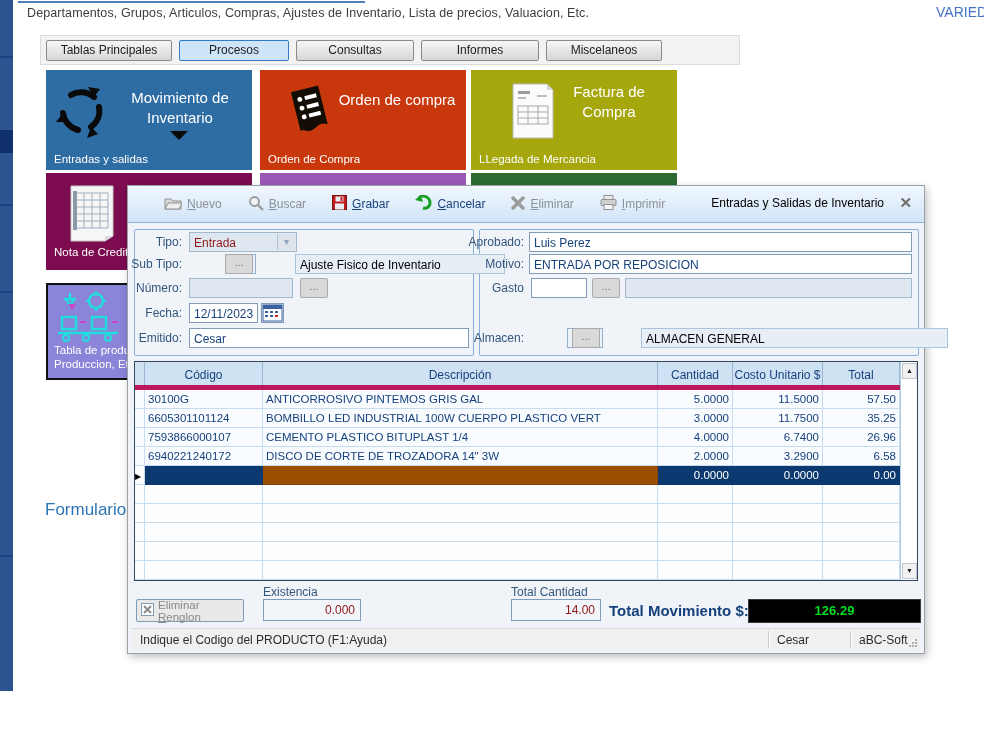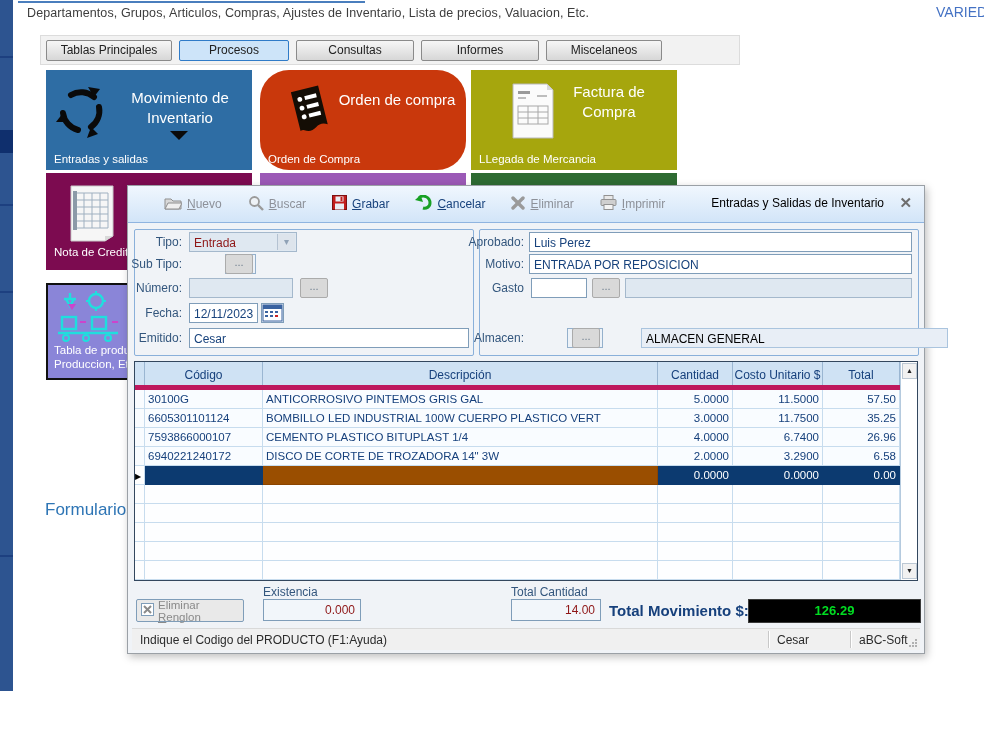--- a/index.html
+++ b/index.html
@@ -24,21 +24,21 @@
          background:linear-gradient(#f6f6f6,#d7d7d7); border:1px solid #8a8a8a; border-radius:2px; line-height:19px; cursor:default; }
   .tab.selected { background:#cde4f9; border:1px solid #2f7bc8; }
   .tab1{left:46px;width:126px} .tab2{left:179px;width:110px} .tab3{left:296px;width:118px}
   .tab4{left:421px;width:118px} .tab5{left:546px;width:116px}
 
   
   .tile { position:absolute; color:#fff; }
   .tile .caption { position:absolute; left:8px; bottom:5px; font-size:11.5px; }
   .tile .title { position:absolute; font-size:15px; text-align:center; line-height:20px; }
   .t-mov   { left:46px;  top:70px;  width:206px; height:100px; background:#2e6da4; }
-  .t-orden { left:260px; top:70px;  width:206px; height:100px; background:#c9380c;border-radius:29px; }
+  .t-orden { left:260px; top:70px;  width:206px; height:100px; background:#c9380c; }
   .t-fact  { left:471px; top:70px;  width:206px; height:100px; background:#a6a60d; }
   .t-nota  { left:46px;  top:173px; width:206px; height:97px;  background:#7c0b50; }
   .t-purp  { left:260px; top:173px; width:206px; height:97px;  background:#9b59b6; }
   .t-green { left:471px; top:173px; width:206px; height:97px;  background:#2e6b33; }
   .t-prod  { left:46px;  top:283px; width:206px; height:97px;  background:#8a85d8; border:2px solid #101010; }
   .t-mov .title { left:68px; top:18px; width:132px; }
   .t-mov .tri { position:absolute; left:124px; top:61px; width:0; height:0;
                 border-left:9px solid transparent; border-right:9px solid transparent; border-top:9px solid #0a0a0a; }
   .t-orden .title { left:72px; top:20px; width:130px; }
   .t-fact .title { left:76px; top:12px; width:124px; }
@@ -328,20 +328,21 @@
 
     <div class="flabel" style="right:742px;top:49px">Tipo:</div>
     <div class="ffield dis red" style="left:61px;top:46px;width:108px">
       <span>Entrada</span>
       <span class="drop-btn">▾</span>
     </div>
 
     <div class="flabel" style="right:742px;top:71px">Sub Tipo:</div>
     <div class="ffield ro" style="left:61px;top:68px;width:31px">AJ</div>
     <div class="dots-btn" style="left:97px;top:68px">...</div>
+    <div class="ffield ro" style="left:131px;top:68px;width:210px;border-color:#aac4de;background:#e8eef6">Ajuste Fisico de Inventario</div>
 
     <div class="flabel" style="right:742px;top:95px">Número:</div>
     <div class="ffield dis" style="left:61px;top:92px;width:104px"></div>
     <div class="dots-btn" style="left:172px;top:92px">...</div>
 
     <div class="flabel" style="right:742px;top:120px">Fecha:</div>
     <div class="ffield" style="left:61px;top:117px;width:69px">12/11/2023</div>
     <div class="cal-btn" style="left:133px;top:117px">
       <svg width="21" height="18" viewBox="0 0 21 18">
         <rect x="1" y="1" width="19" height="16" fill="#fff" stroke="#3a62a0"></rect>

